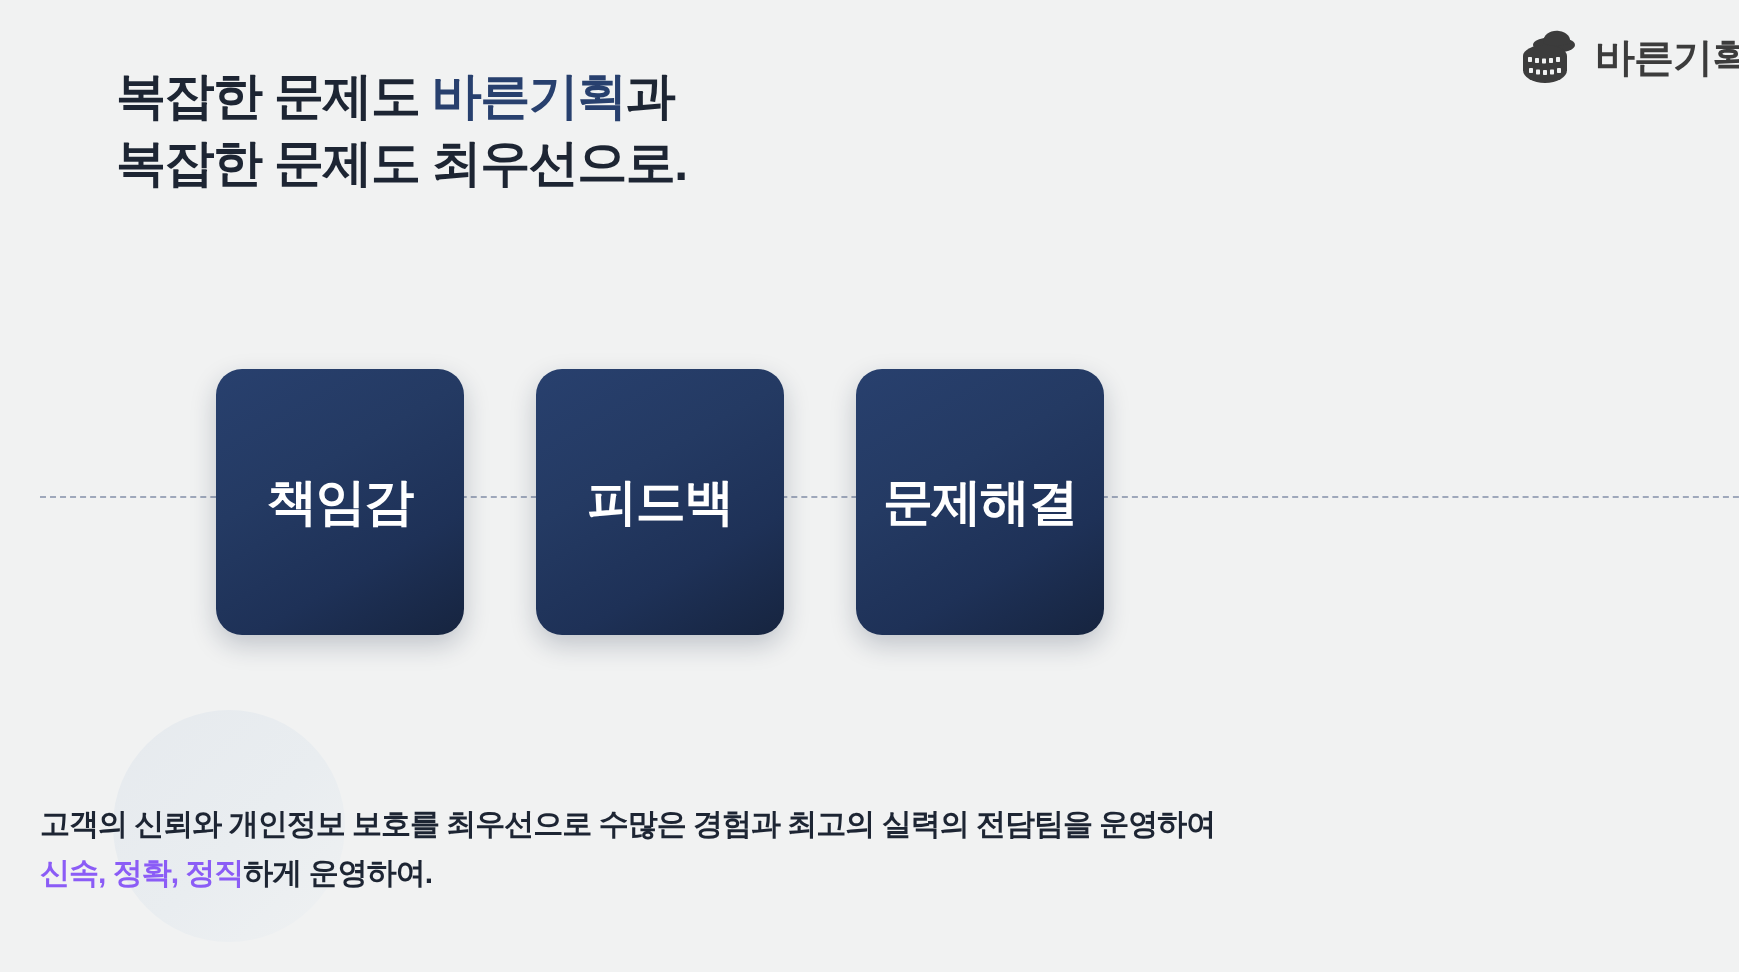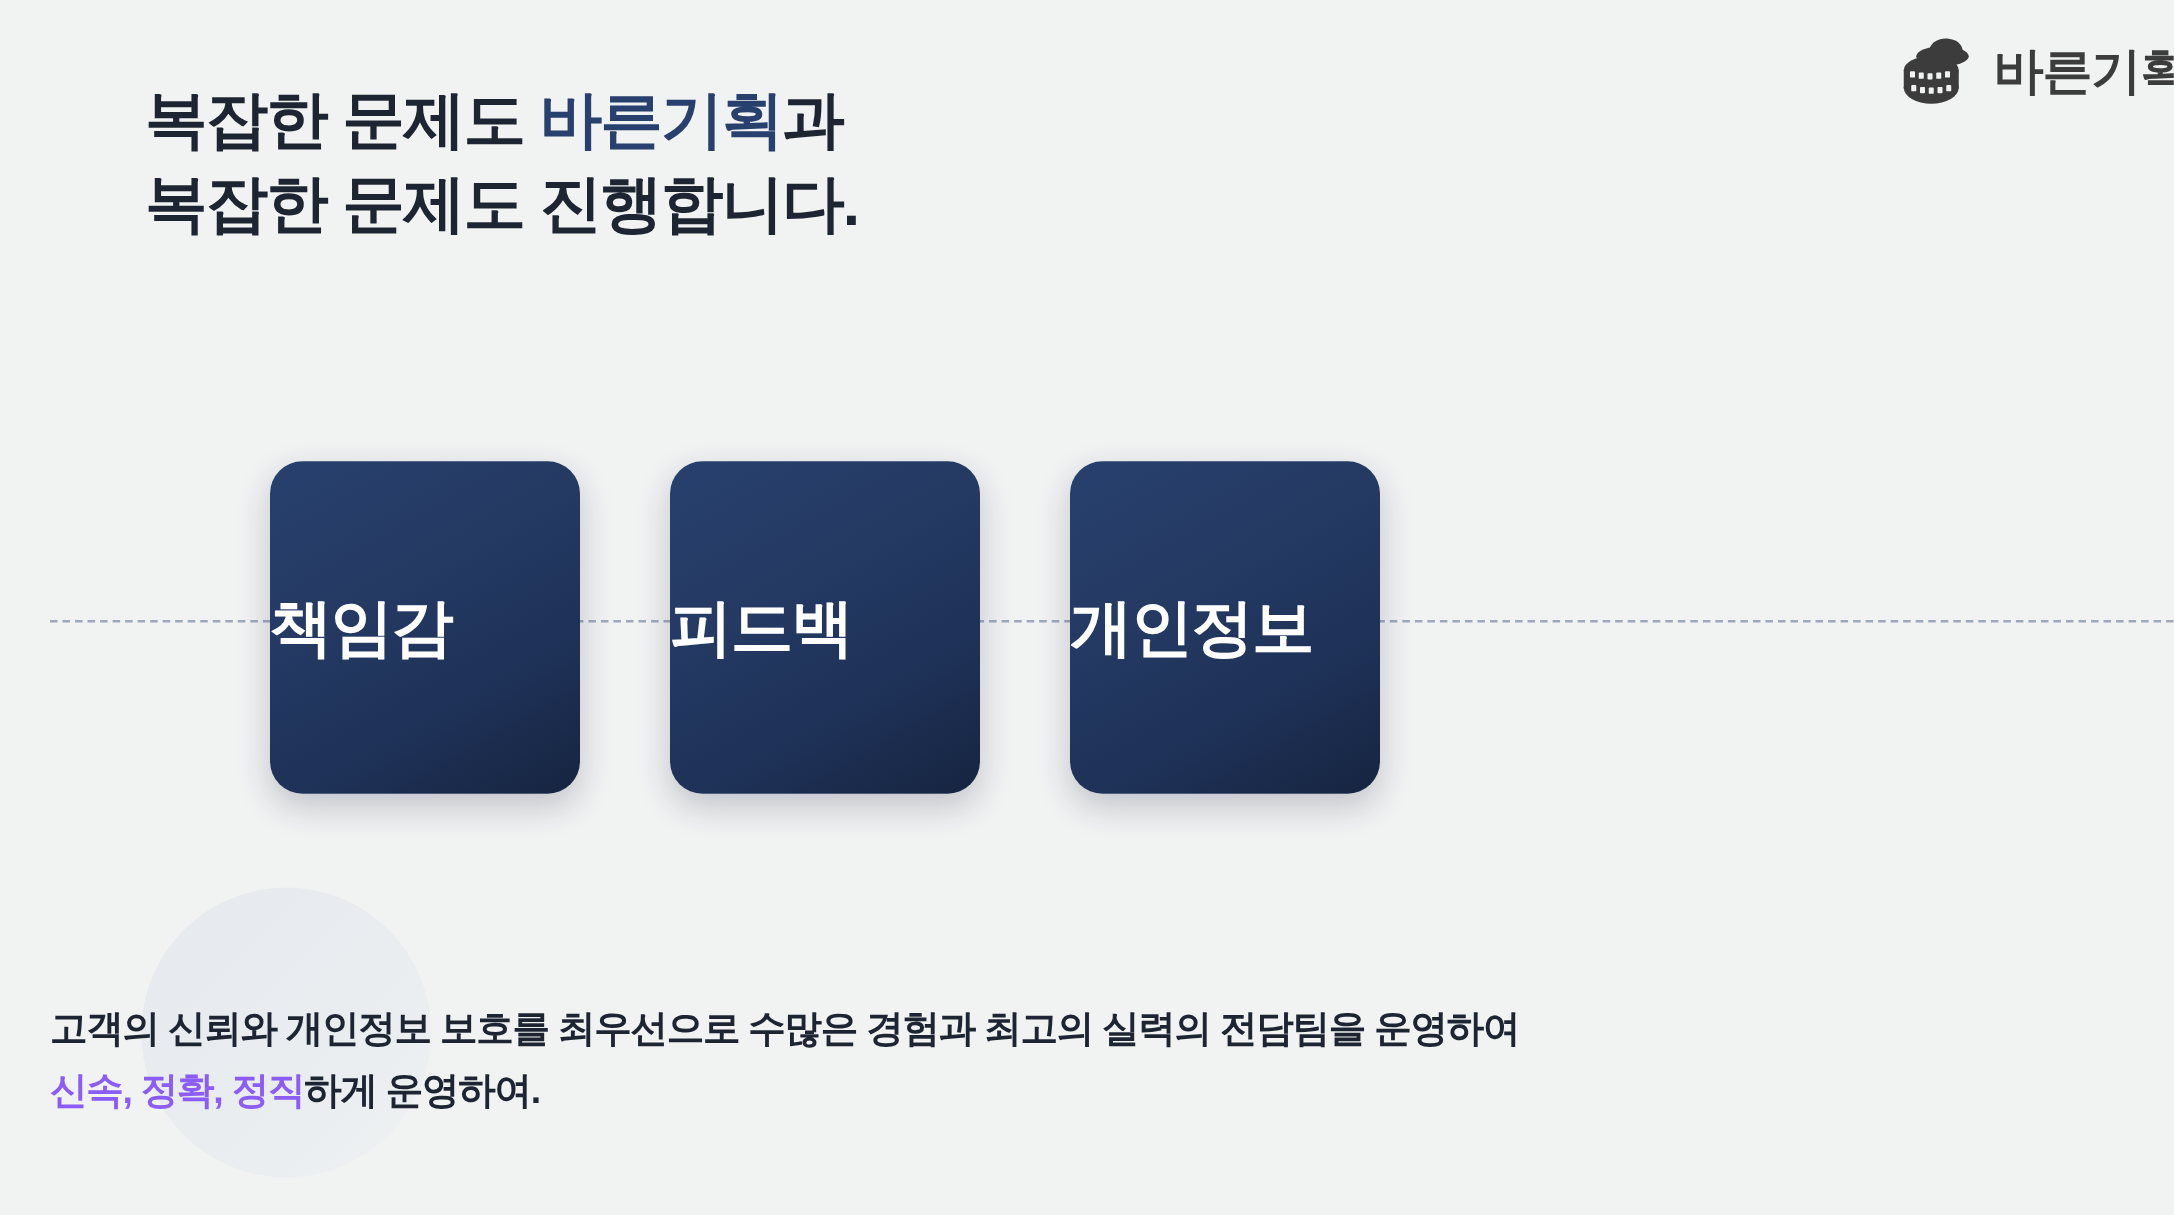--- a/index.html
+++ b/index.html
@@ -71,21 +71,21 @@
     left:176px; top:369px;
     width:1392px; height:266px;
     display:flex;
     z-index:3;
   }
   .card {
     width:248px; height:266px;
     border-radius:26px;
     background:linear-gradient(150deg,#28406e 0%,#243a63 38%,#1e3157 70%,#16243f 100%);
     box-shadow:0 10px 26px rgba(24,38,66,0.22);
-    display:flex; align-items:center; justify-content:flex-start;
+    display:flex; align-items:center; justify-content:center;
     flex:0 0 auto;
   }
   .card + .card { margin-left:72px; }
   .card-label {
     color:#ffffff;
     font-size:50px; font-weight:bold;
     letter-spacing:-1.5px;
     white-space:nowrap;
     line-height:1;
   }
@@ -142,32 +142,32 @@
           <rect x="31" y="41.5" width="4" height="5" rx="0.7"></rect>
           <rect x="38" y="40" width="4" height="5" rx="0.7"></rect>
         </g>
       </svg>
     </span>
     <span class="logo-text">바른기획</span>
   </div>
 
   <div class="headline">
     <div class="line"><span>복잡한 문제도 </span><span class="accent">바른기획</span><span class="plain-suffix">과</span></div>
-    <div class="line">복잡한 문제도 진행합니다.</div>
+    <div class="line">복잡한 문제도 최우선으로.</div>
   </div>
 
   <div class="cards">
     <div class="card">
       <span class="card-label">책임감</span>
     </div>
     <div class="card">
       <span class="card-label">피드백</span>
     </div>
     <div class="card">
-      <span class="card-label">개인정보</span>
+      <span class="card-label">문제해결</span>
     </div>
   </div>
 
   <div class="caption">
     <div class="cap-line">고객의 신뢰와 개인정보 보호를 최우선으로 수많은 경험과 최고의 실력의 전담팀을 운영하여</div>
     <div class="cap-line"><span class="cap-accent">신속, 정확, 정직</span><span>하게 운영하여.</span></div>
   </div>
 
 </div>
 

